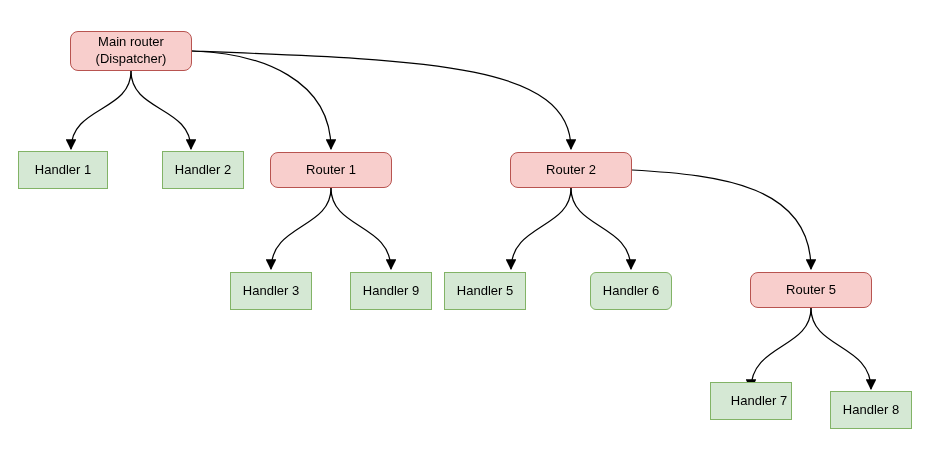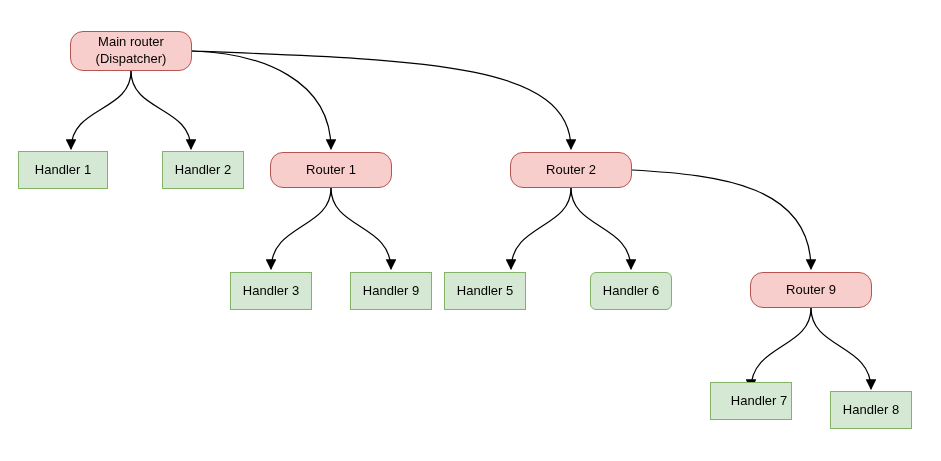--- a/index.html
+++ b/index.html
@@ -22,21 +22,21 @@
     justify-content: center;
     text-align: center;
     font-size: 13px;
     line-height: 1.3;
     color: var(--text-color, #000000);
     white-space: pre-line;
   }
   .node.router {
     background: var(--router-fill, #f8cecc);
     border: 1px solid var(--router-stroke, #b85450);
-    border-radius: 13px;
+    border-radius: 8px;
   }
   .node.handler {
     background: var(--handler-fill, #d5e8d4);
     border: 1px solid var(--handler-stroke, #82b366);
   }
 </style>
 </head>
 <body>
 
 <div class="canvas">
@@ -72,19 +72,19 @@
   <div class="node router" style="left:510px; top:152px; width:122px; height:36px;">Router 2</div>
 
   <div class="node handler" style="left:230px; top:272px; width:82px;  height:38px;">Handler 3</div>
 
   <div class="node handler" style="left:350px; top:272px; width:82px;  height:38px;">Handler 9</div>
 
   <div class="node handler" style="left:444px; top:272px; width:82px;  height:38px;">Handler 5</div>
 
   <div class="node handler" style="left:590px; top:272px; width:82px;  height:38px;border-radius:6px;">Handler 6</div>
 
-  <div class="node router" style="left:750px; top:272px; width:122px; height:36px;">Router 9</div>
+  <div class="node router" style="left:750px; top:272px; width:122px; height:36px;">Router 5</div>
 
   <div class="node handler" style="left:710px; top:382px; width:82px;  height:38px;padding-left:16px;">Handler 7</div>
 
   <div class="node handler" style="left:830px; top:391px; width:82px;  height:38px;text-align:right;">Handler 8</div>
 
 </div>
 
 </body></html>

